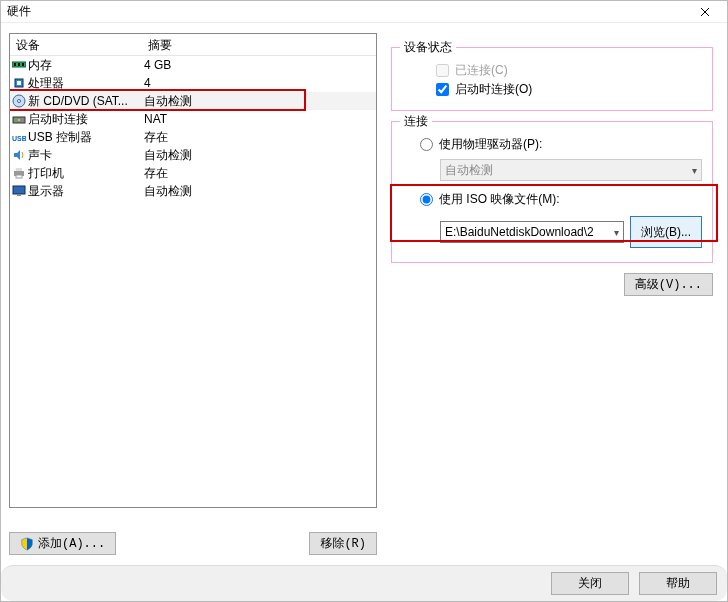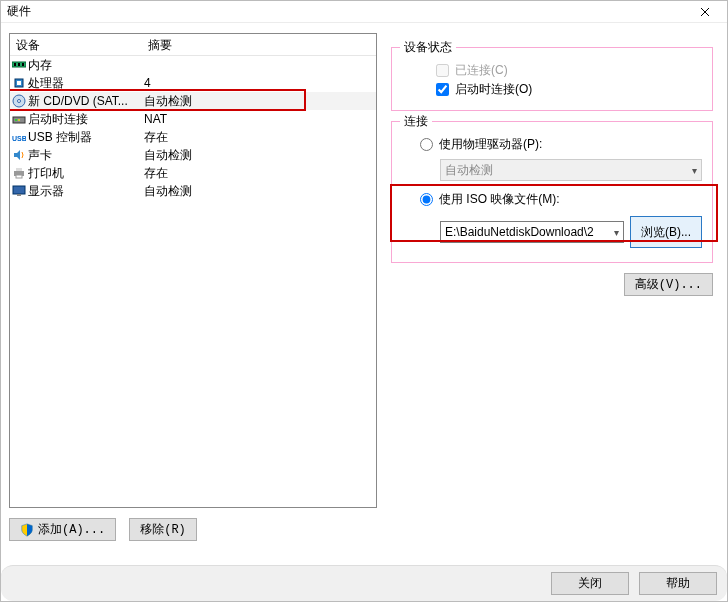--- a/index.html
+++ b/index.html
@@ -17,21 +17,21 @@
   .col-dev { flex:0 0 132px; }
   .col-sum { flex:1; }
   .list-body { flex:1; }
   .row { display:flex; height:18px; align-items:center; }
   .row .icon { flex:0 0 18px; display:flex; align-items:center; justify-content:center; }
   .row .devname { flex:0 0 114px; white-space:nowrap; overflow:hidden; text-overflow:ellipsis; }
   .row .devsum  { flex:1; white-space:nowrap; overflow:hidden; text-overflow:ellipsis; padding-left:2px;}
   .row.selected { background:#f3f3f3; }
   .row.selected .devname, .row.selected .devsum { }
   .highlight-box-1 { position:absolute; top:55px; left:-2px; width:298px; height:22px; border:2px solid #c00; pointer-events:none; }
-  .left-buttons { display:flex; justify-content:flex-start; gap:13px; margin-top:10px; }
+  .left-buttons { display:flex; justify-content:space-between; gap:13px; margin-top:24px; }
   .btn { border:1px solid #adadad; background:#e1e1e1; padding:2px 10px; height:23px; cursor:pointer; display:inline-flex; align-items:center; gap:4px; font-size:12px; font-family:Liberation Mono, monospace;}
   .group { position:relative; border:1px solid #f9a8d4; margin:10px 6px 0 6px; padding:12px 10px 10px 28px; }
   .group .legend { position:absolute; top:-9px; left:8px; background:#fff; padding:0 4px; }
   .chk { display:flex; align-items:center; gap:6px; margin:2px 0 2px 16px; }
   .chk input { margin:0; }
   .chk-disabled { color:#a0a0a0; }
   .radio { display:flex; align-items:center; gap:6px; margin:2px 0; }
   .radio input { margin:0; }
   .iso-row { display:flex; gap:6px; margin:8px 0 4px 20px; align-items:center; }
   .combo { border:1px solid #7a7a7a; height:22px; display:flex; align-items:center; padding:0 4px; flex:1; background:#fff; cursor:pointer;}
@@ -72,20 +72,21 @@
             <div class="row">
               <span class="icon">
                 <svg width="14" height="10" viewBox="0 0 14 10">
                   <rect x="0" y="2" width="14" height="5" fill="#2a6" stroke="#063"></rect>
                   <rect x="2" y="3" width="2" height="3" fill="#000"></rect>
                   <rect x="6" y="3" width="2" height="3" fill="#000"></rect>
                   <rect x="10" y="3" width="2" height="3" fill="#000"></rect>
                 </svg>
               </span>
               <span class="devname">内存</span>
+              <span class="devsum">4 GB</span>
             </div>
             <div class="row">
               <span class="icon">
                 <svg width="14" height="14" viewBox="0 0 14 14">
                   <rect x="3" y="3" width="8" height="8" fill="#38c" stroke="#036"></rect>
                   <rect x="5" y="5" width="4" height="4" fill="#fff"></rect>
                 </svg>
               </span>
               <span class="devname">处理器</span>
               <span class="devsum">4</span>

